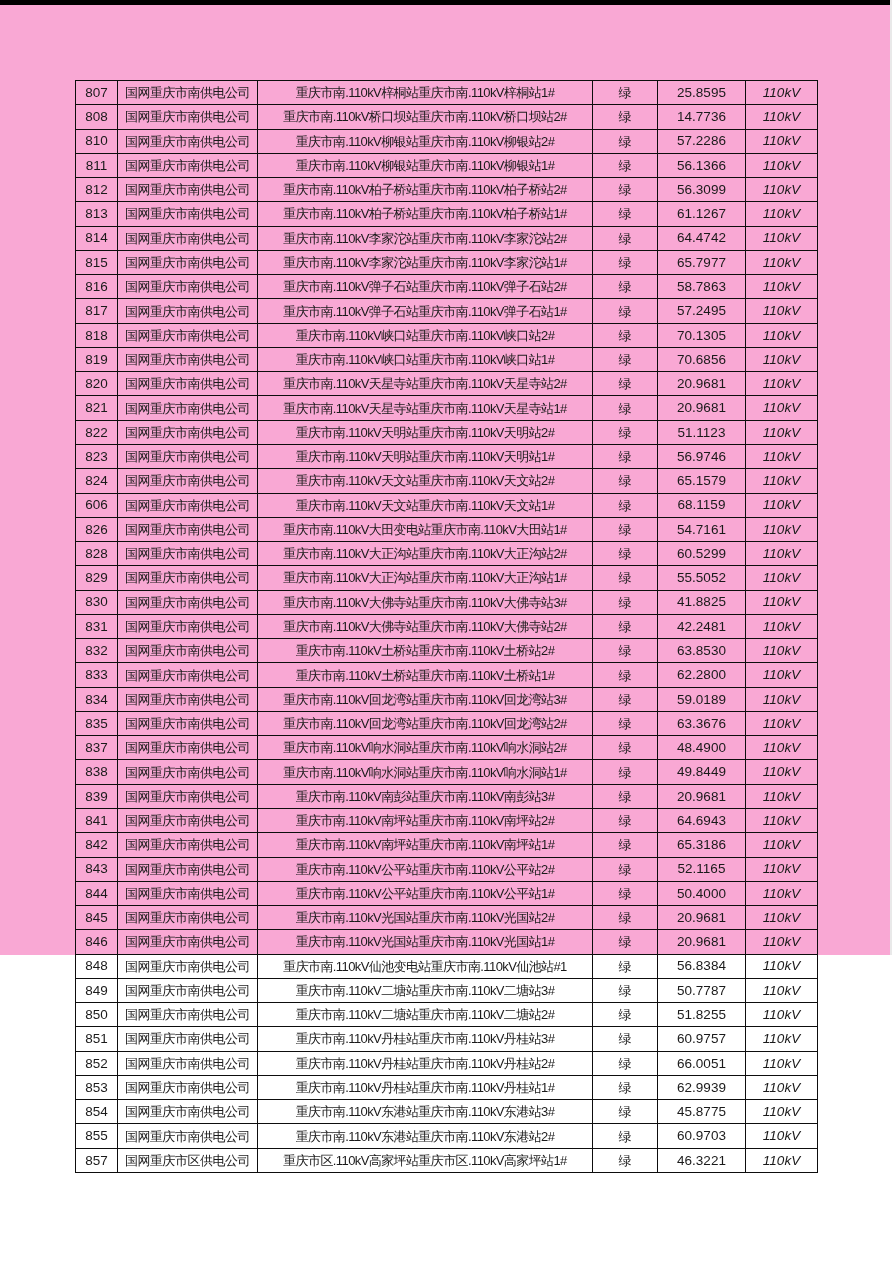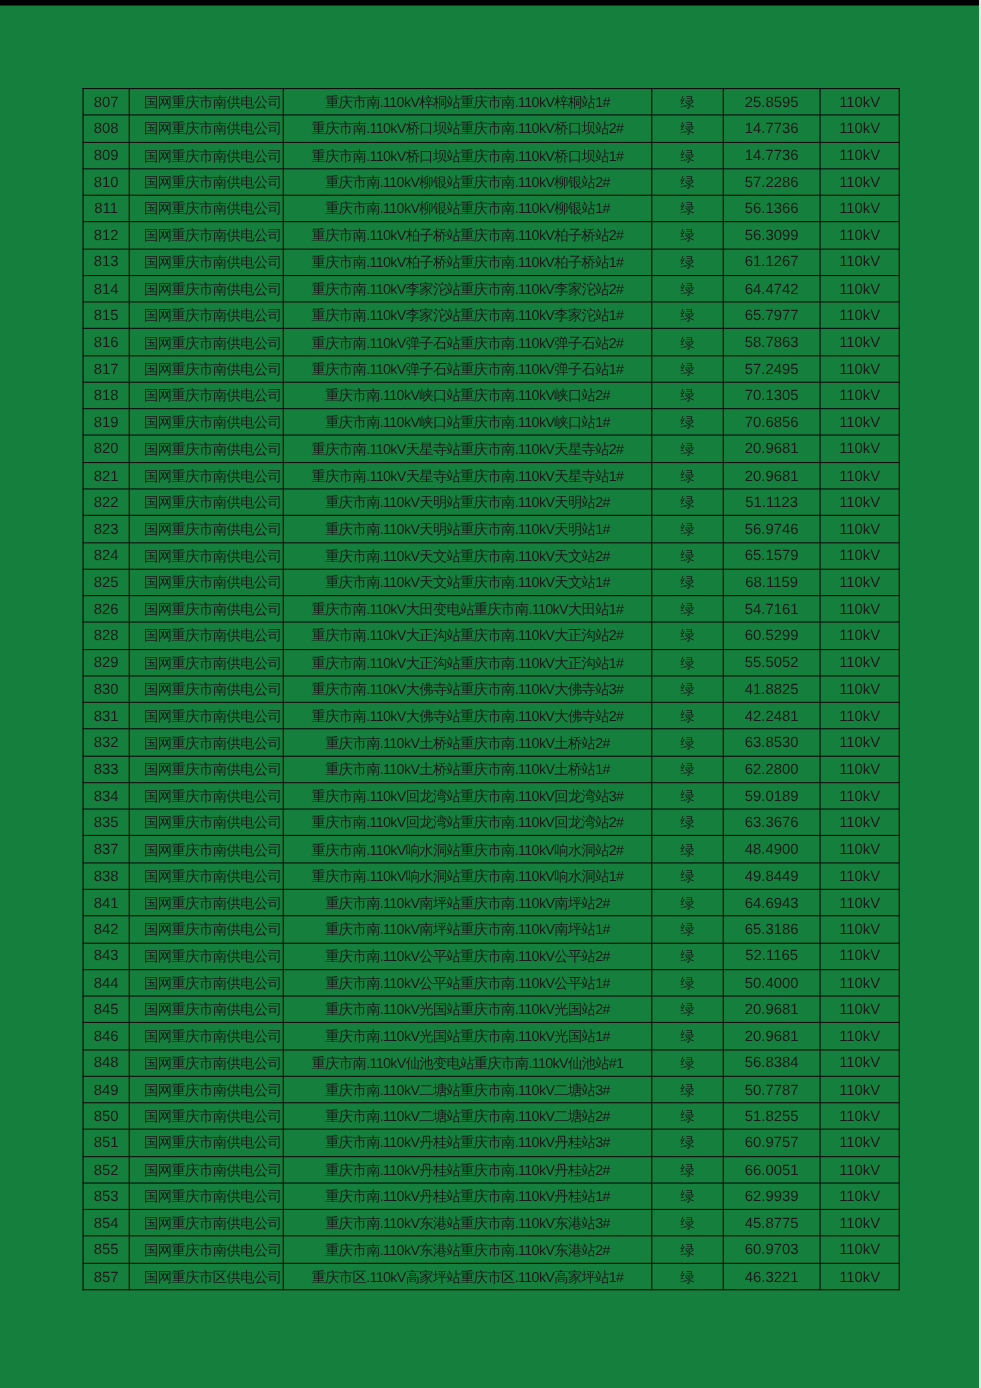--- a/index.html
+++ b/index.html
@@ -5,22 +5,22 @@
   * { margin: 0; padding: 0; box-sizing: border-box; }
   html, body {
     width: 892px; height: 1262px;
     background: #ffffff;
     font-family: "Liberation Sans", "DejaVu Sans", sans-serif;
     color: #1a1a1a;
     overflow: hidden;
   }
   .page {
     position: relative;
-    width: 892px; height: 1262px;
-    background: #15803d;
+    width: 892px; height: 955px;
+    background: #f9a8d4;
     border-right: 2px solid #e9e9e9;
   }
   .top-bar {
     position: absolute;
     left: 0; top: 0;
     width: 100%; height: 5px;
     background: #000000;
   }
   .data-table {
     position: absolute;
@@ -32,25 +32,25 @@
   .data-table td {
     border: 1.6px solid #0d0d0d;
     text-align: center;
     vertical-align: middle;
     padding: 0 1px;
     white-space: nowrap;
     overflow: hidden;
     line-height: 1;
   }
   td.c-id      { font-size: 13.5px; letter-spacing: 0px; }
-  td.c-company { font-size: 13px; letter-spacing: -0.5px; text-align: right; }
+  td.c-company { font-size: 13px; letter-spacing: -0.5px; }
   td.c-station { font-size: 13px; letter-spacing: -0.6px; }
   td.c-status  { font-size: 13px; }
   td.c-value   { font-size: 13.5px; }
-  td.c-voltage { font-size: 13.5px; }
+  td.c-voltage { font-size: 13.5px; font-style: italic; }
 </style>
 </head>
 <body>
 
 <div class="page">
   <div class="top-bar"></div>
 
   <table class="data-table">
     <colgroup>
       <col style="width:42px">
@@ -71,28 +71,20 @@
     </tr>
         <tr>
       <td class="c-id">808</td>
       <td class="c-company">国网重庆市南供电公司</td>
       <td class="c-station">重庆市南.110kV桥口坝站重庆市南.110kV桥口坝站2#</td>
       <td class="c-status">绿</td>
       <td class="c-value">14.7736</td>
       <td class="c-voltage">110kV</td>
     </tr>
         <tr>
-      <td class="c-id">809</td>
-      <td class="c-company">国网重庆市南供电公司</td>
-      <td class="c-station">重庆市南.110kV桥口坝站重庆市南.110kV桥口坝站1#</td>
-      <td class="c-status">绿</td>
-      <td class="c-value">14.7736</td>
-      <td class="c-voltage">110kV</td>
-    </tr>
-        <tr>
       <td class="c-id">810</td>
       <td class="c-company">国网重庆市南供电公司</td>
       <td class="c-station">重庆市南.110kV柳银站重庆市南.110kV柳银站2#</td>
       <td class="c-status">绿</td>
       <td class="c-value">57.2286</td>
       <td class="c-voltage">110kV</td>
     </tr>
         <tr>
       <td class="c-id">811</td>
       <td class="c-company">国网重庆市南供电公司</td>
@@ -199,21 +191,21 @@
     </tr>
         <tr>
       <td class="c-id">824</td>
       <td class="c-company">国网重庆市南供电公司</td>
       <td class="c-station">重庆市南.110kV天文站重庆市南.110kV天文站2#</td>
       <td class="c-status">绿</td>
       <td class="c-value">65.1579</td>
       <td class="c-voltage">110kV</td>
     </tr>
         <tr>
-      <td class="c-id">825</td>
+      <td class="c-id">606</td>
       <td class="c-company">国网重庆市南供电公司</td>
       <td class="c-station">重庆市南.110kV天文站重庆市南.110kV天文站1#</td>
       <td class="c-status">绿</td>
       <td class="c-value">68.1159</td>
       <td class="c-voltage">110kV</td>
     </tr>
         <tr>
       <td class="c-id">826</td>
       <td class="c-company">国网重庆市南供电公司</td>
       <td class="c-station">重庆市南.110kV大田变电站重庆市南.110kV大田站1#</td>
@@ -292,20 +284,28 @@
       <td class="c-status">绿</td>
       <td class="c-value">48.4900</td>
       <td class="c-voltage">110kV</td>
     </tr>
         <tr>
       <td class="c-id">838</td>
       <td class="c-company">国网重庆市南供电公司</td>
       <td class="c-station">重庆市南.110kV响水洞站重庆市南.110kV响水洞站1#</td>
       <td class="c-status">绿</td>
       <td class="c-value">49.8449</td>
+      <td class="c-voltage">110kV</td>
+    </tr>
+        <tr>
+      <td class="c-id">839</td>
+      <td class="c-company">国网重庆市南供电公司</td>
+      <td class="c-station">重庆市南.110kV南彭站重庆市南.110kV南彭站3#</td>
+      <td class="c-status">绿</td>
+      <td class="c-value">20.9681</td>
       <td class="c-voltage">110kV</td>
     </tr>
         <tr>
       <td class="c-id">841</td>
       <td class="c-company">国网重庆市南供电公司</td>
       <td class="c-station">重庆市南.110kV南坪站重庆市南.110kV南坪站2#</td>
       <td class="c-status">绿</td>
       <td class="c-value">64.6943</td>
       <td class="c-voltage">110kV</td>
     </tr>

